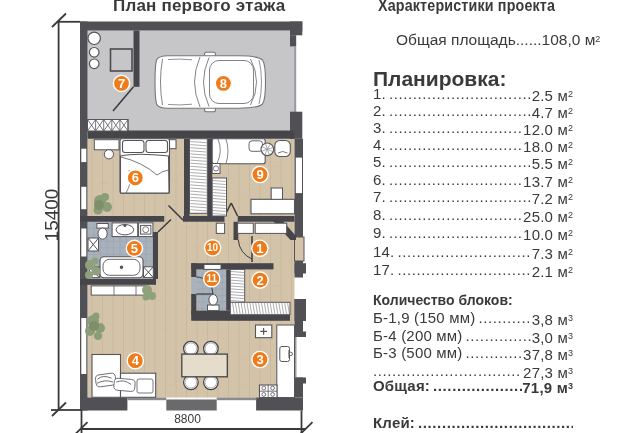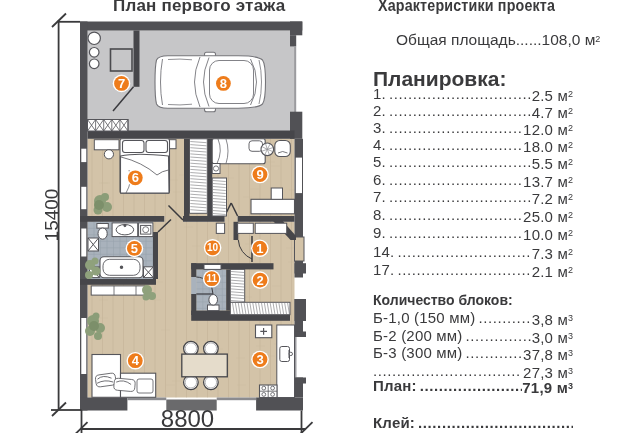--- a/index.html
+++ b/index.html
@@ -666,44 +666,44 @@
     <span>14.</span>
     <span class="dots">.......................................................</span>
     <span class="val">7.3&nbsp;м<sup>2</sup></span>
   </div>
 <div class="row" style="top:262.2px">
     <span>17.</span>
     <span class="dots">.......................................................</span>
     <span class="val">2.1&nbsp;м<sup>2</sup></span>
   </div>
 <div class="row" style="top:310.3px">
-    <span>Б-1,0 (150 мм)</span>
+    <span>Б-1,9 (150 мм)</span>
     <span class="dots">.......................................................</span>
     <span class="val">3,8&nbsp;м<sup>3</sup></span>
   </div>
 <div class="row" style="top:327.8px">
-    <span>Б-2 (200 мм)</span>
+    <span>Б-4 (200 мм)</span>
     <span class="dots">.......................................................</span>
     <span class="val">3,0&nbsp;м<sup>3</sup></span>
   </div>
 <div class="row" style="top:345.3px">
-    <span>Б-3 (300 мм)</span>
+    <span>Б-3 (500 мм)</span>
     <span class="dots">.......................................................</span>
     <span class="val">37,8&nbsp;м<sup>3</sup></span>
   </div>
 <div class="row" style="top:362.8px">
     <span class="dots">.......................................................</span>
     <span class="val">27,3&nbsp;м<sup>3</sup></span>
   </div>
 <div class="row bold" style="top:378.3px">
-    <span>План:</span>
+    <span>Общая:</span>
     <span class="dots">.......................................................</span>
     <span class="val">71,9&nbsp;м<sup>3</sup></span>
   </div>
 <div class="row bold" style="top:415.3px">
     <span>Клей:</span>
     <span class="dots">.......................................................</span>
   </div>
 
 <div class="t" style="left:373px;top:292px;font-size:14px;font-weight:bold">Количество блоков:</div>
 
 <div class="t" style="left:21.5px;top:207.5px;width:60px;height:14px;line-height:14px;text-align:center;font-size:19px;transform:rotate(-90deg);transform-origin:center">15400</div>
 
-<div class="t" style="left:152.5px;top:409.5px;width:70px;text-align:center;font-size:24px;line-height:18px">8800</div>
+<div class="t" style="left:152.5px;top:409.5px;width:70px;text-align:center;font-size:12px;line-height:18px">8800</div>
 </body></html>

